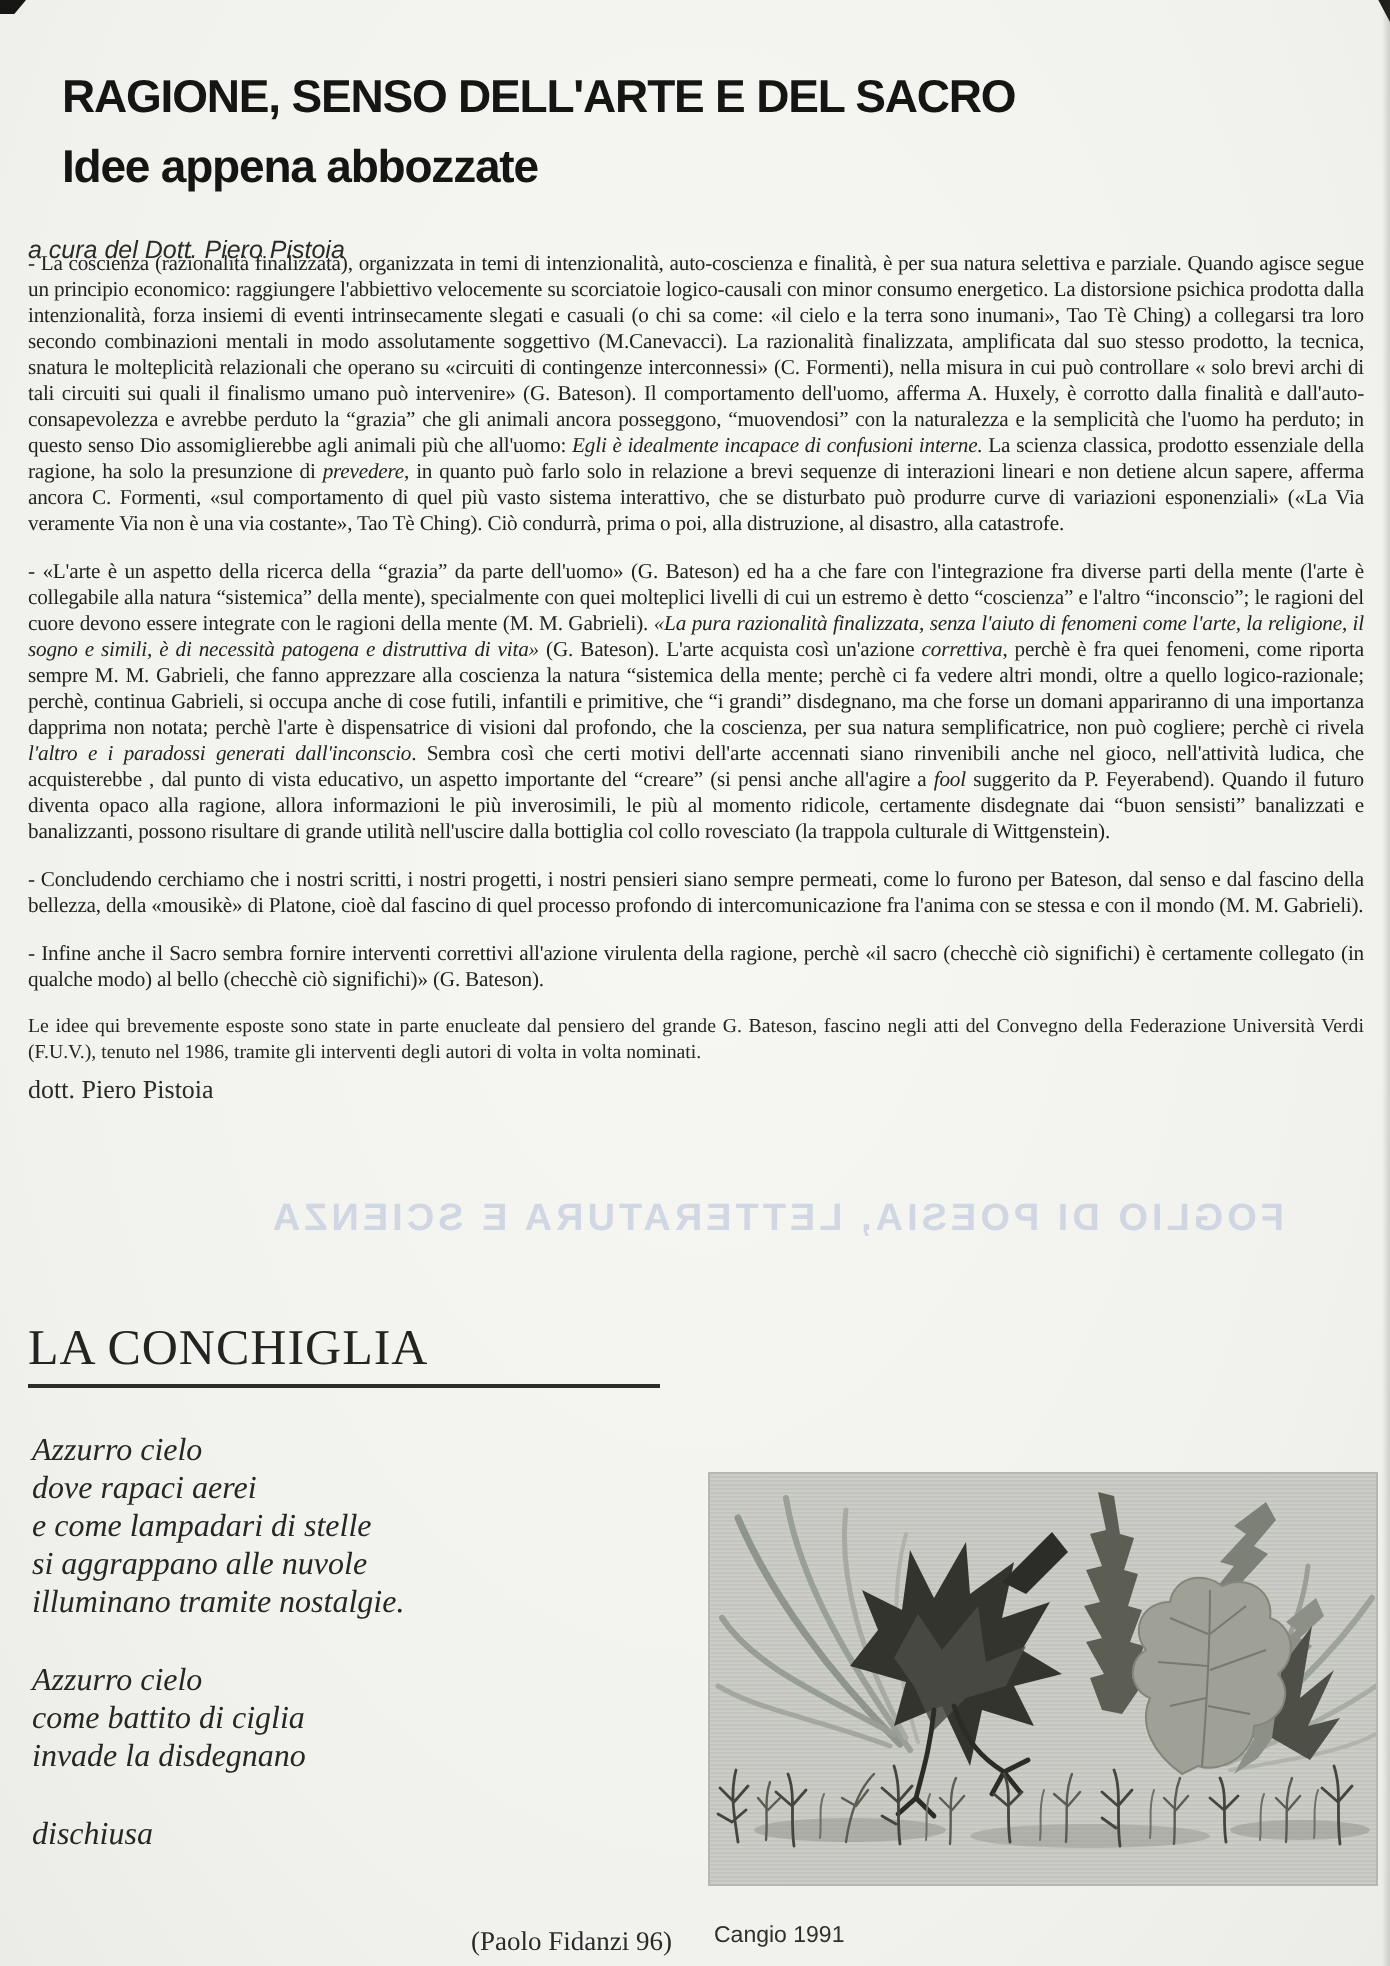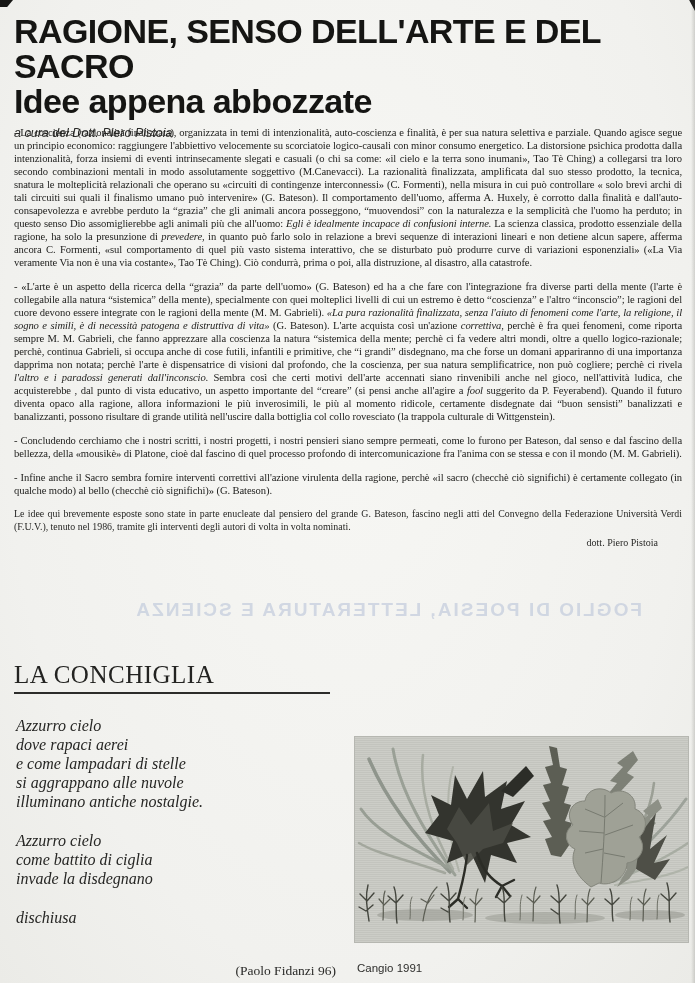--- a/index.html
+++ b/index.html
@@ -17,43 +17,43 @@
     clip-path:polygon(0 0,100% 0,55% 100%,0 100%);}
   .corner-tr{position:absolute;top:0;right:0;width:9px;height:11px;background:#1d1d1b;
     clip-path:polygon(35% 0,100% 0,100% 100%);}
   .edge-shade{position:absolute;top:0;right:0;bottom:0;width:4px;
     background:linear-gradient(to left, rgba(60,60,55,.18), rgba(60,60,55,0));}
 
   
   .header{position:absolute;top:14px;left:14px;right:12px;}
   .title{
     font-family:"Liberation Sans", sans-serif;
-    font-weight:bold;font-size:34px;line-height:35px;
-    letter-spacing:-0.6px;color:#151513;margin:0;
+    font-weight:bold;font-size:23px;line-height:35px;
+    letter-spacing:-0.6px;color:#151513;margin:17px;
   }
   .byline{
     font-family:"Liberation Sans", sans-serif;
     font-style:italic;font-size:12.5px;color:#2a2a28;margin-top:7px;
   }
 
   
   .article{position:absolute;top:126px;left:14px;width:668px;}
   .para{
     margin:0 0 11px 0;
     font-size:10.6px;line-height:13px;letter-spacing:-0.1px;
     text-align:justify;color:#222220;
   }
   .para .it{font-style:italic;}
   .note{
     margin:2px 0 0 0;font-size:9.9px;line-height:12.6px;
     text-align:justify;color:#262624;
   }
   .signature{
-    margin-top:4px;text-align:right;padding-right:24px;
-    font-size:10px;color:#2a2a28;
+    margin-top:4px;text-align:left;padding-right:24px;
+    font-size:13px;color:#2a2a28;
   }
 
   
   .watermark{
     position:absolute;top:599px;left:150px;width:492px;
     transform:scaleX(-1);
     font-family:"Liberation Sans", sans-serif;
     font-weight:bold;font-size:19px;letter-spacing:2px;
     color:#bcc6da;opacity:.62;white-space:nowrap;
     text-align:center;
@@ -122,21 +122,21 @@
   <div class="watermark">FOGLIO DI POESIA, LETTERATURA E SCIENZA</div>
 
   <h2 class="section-heading">LA CONCHIGLIA</h2>
 
   <div class="poem">
     <div class="stanza">
         <div class="pline">Azzurro cielo</div>
         <div class="pline">dove rapaci aerei</div>
         <div class="pline">e come lampadari di stelle</div>
         <div class="pline">si aggrappano alle nuvole</div>
-        <div class="pline">illuminano antiche nostalgie.</div>
+        <div class="pline">illuminano tramite nostalgie.</div>
       </div>
     <div class="stanza">
         <div class="pline">Azzurro cielo</div>
         <div class="pline">come battito di ciglia</div>
         <div class="pline">invade la disdegnano</div>
       </div>
     <div class="stanza">
         <div class="pline">dischiusa</div>
       </div>
   </div>

